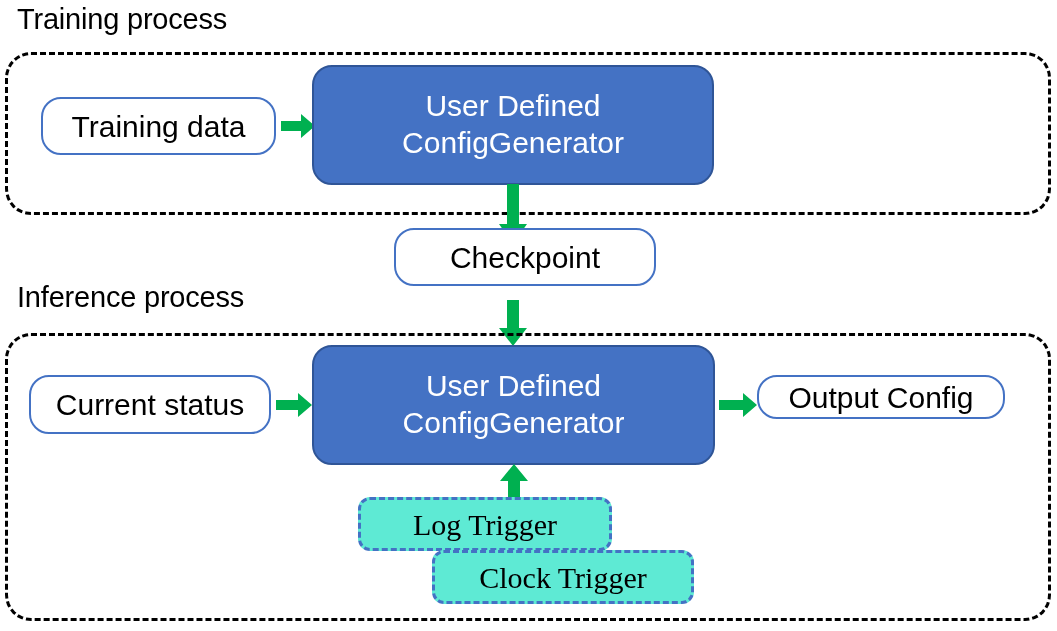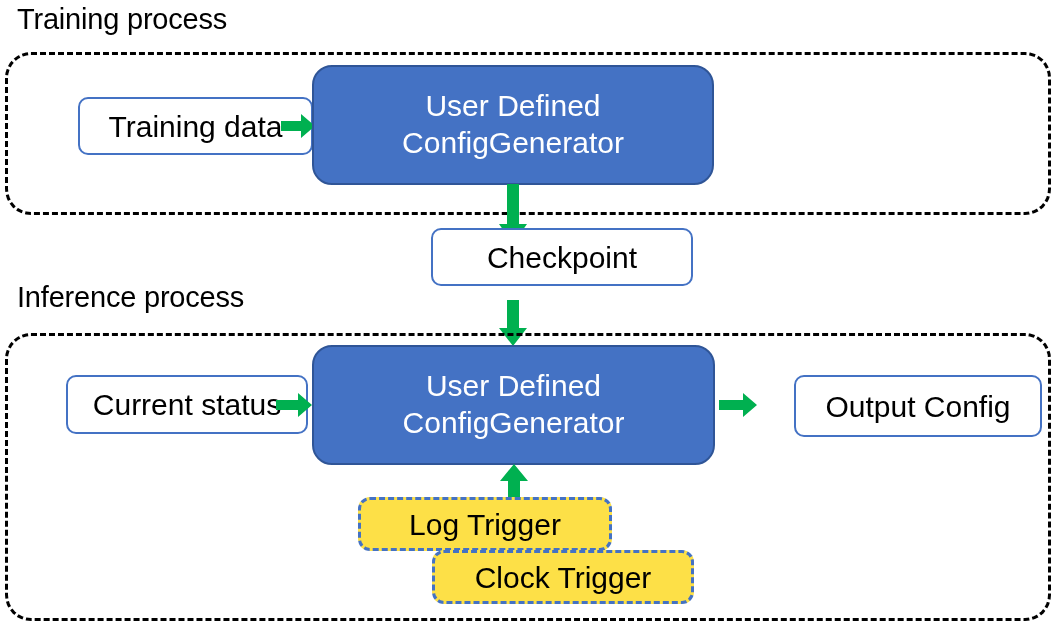--- a/index.html
+++ b/index.html
@@ -41,43 +41,43 @@
     box-sizing: border-box;
     display: flex;
     align-items: center;
     justify-content: center;
     text-align: center;
   }
 
   .node-white {
     background: #ffffff;
     border: 2px solid #4472C4;
-    border-radius: 10px;
+    border-radius: 20px;
     color: #000000;
     font-size: 30px;
     line-height: 1.1;
-    margin-left: 37px;
   }
 
   .node-blue {
     background: #4472C4;
     border: 2px solid #2F5597;
     border-radius: 20px;
     color: #ffffff;
     font-size: 30px;
     line-height: 1.22;
   }
 
   .node-dashed-blue {
-    background: #fde047;
+    background: #5eead4;
     border: 3px dashed #4472C4;
     border-radius: 12px;
     color: #000000;
     font-size: 30px;
     line-height: 1.1;
+    font-family: Liberation Serif, serif;
   }
 
   .node-blue .node-text {
     display: block;
   }
 
   
   .arrow {
     position: absolute;
   }
@@ -144,21 +144,21 @@
     <span class="node-text">User Defined</span>
     <span class="node-text">ConfigGenerator</span>
   </div>
 
   <div class="arrow" style="left:719px; top:390px;">
     <svg width="40" height="30" viewBox="0 0 40 30">
       <path d="M0,10 L24,10 L24,3 L38,15 L24,27 L24,20 L0,20 Z" fill="#00B050"></path>
     </svg>
   </div>
 
-  <div class="node node-white" style="left:757px; top:375px; width:248px; height:62px;">
+  <div class="node node-white" style="left:757px; top:375px; width:248px; height:44px;">
     <span class="node-text">Output Config</span>
   </div>
 
   <div class="arrow" style="left:498px; top:464px;">
     <svg width="32" height="40" viewBox="0 0 32 40">
       <path d="M16,0 L30,17 L22,17 L22,40 L10,40 L10,17 L2,17 Z" fill="#00B050"></path>
     </svg>
   </div>
 
   <div class="node node-dashed-blue" style="left:358px; top:497px; width:254px; height:54px; z-index:2;">

